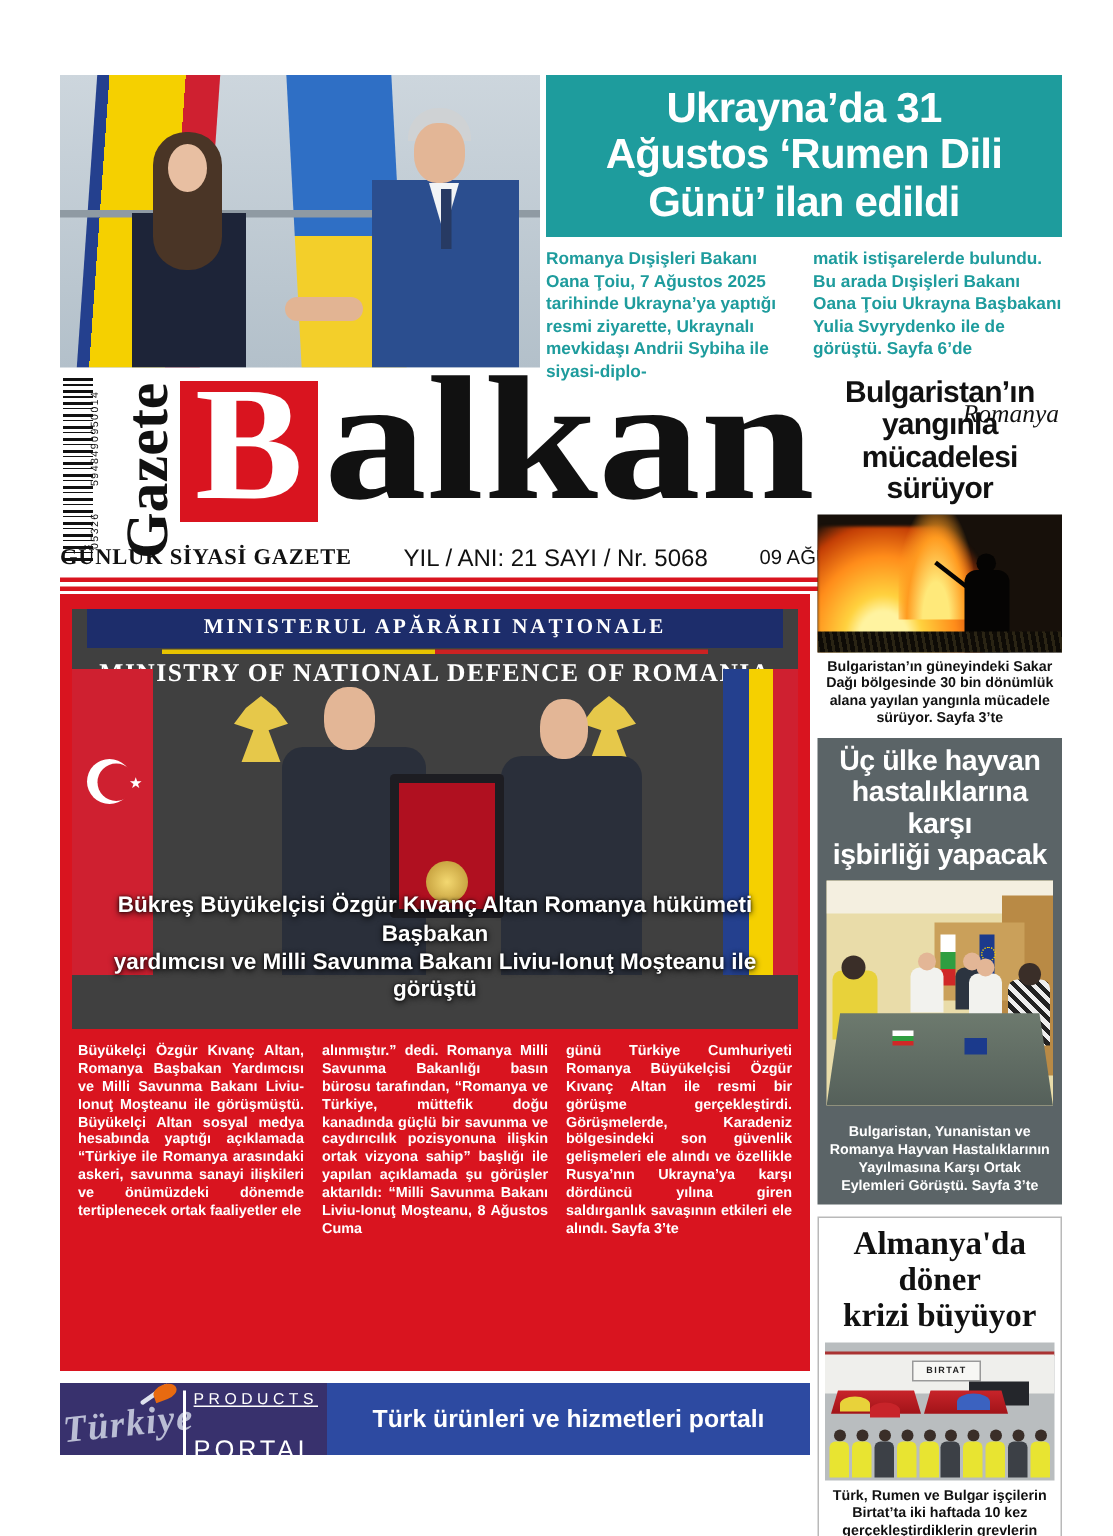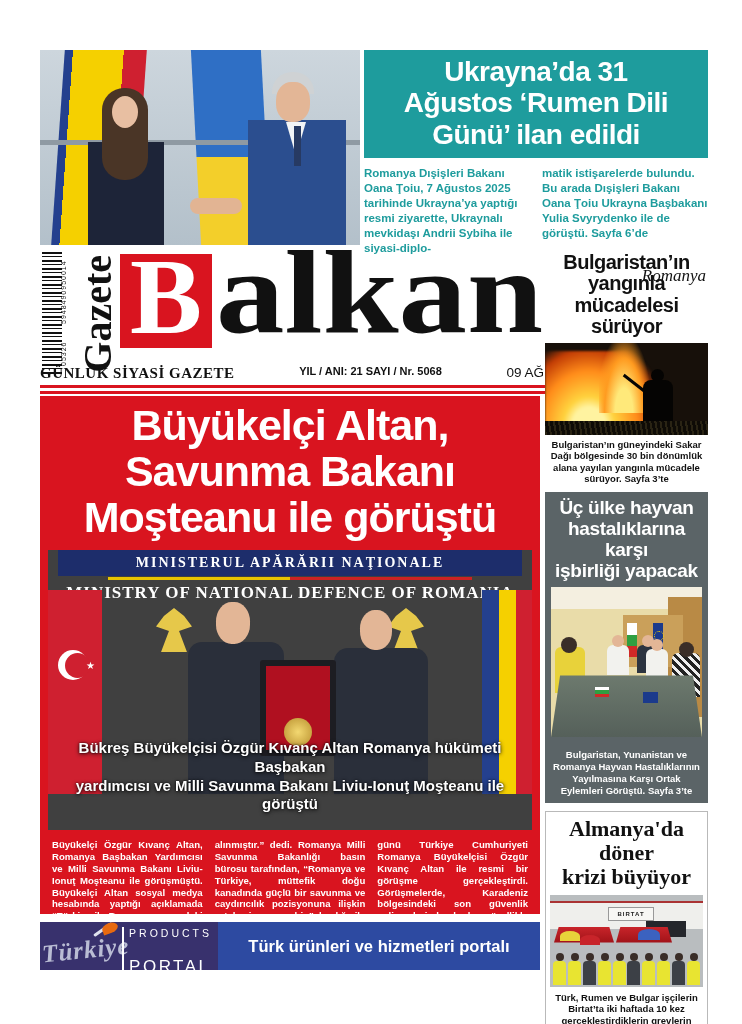--- a/index.html
+++ b/index.html
@@ -48,21 +48,21 @@
         font-family:"Liberation Serif",serif;font-weight:700;font-size:40px;color:#111;}
   #b-box{left:80px;top:4px;width:92px;height:94px;background:#d9141f;color:#fff;
          font-family:"Liberation Serif",serif;font-weight:700;font-size:108px;line-height:86px;
          text-align:center;}
   #alkan{left:176px;top:-16px;font-family:"Liberation Serif",serif;font-weight:700;
          font-size:118px;line-height:1;color:#111;transform:scaleX(1.16);transform-origin:left top;}
   #romanya{right:2px;top:16px;font-family:"Liberation Serif",serif;font-style:italic;
            font-size:17px;color:#111;}
   #mast-row{left:0;right:0;bottom:0;display:flex;justify-content:space-between;}
   #tagline{font-family:"Liberation Serif",serif;font-weight:700;font-size:15px;color:#111;letter-spacing:.5px;}
-  #issue{font-weight:700;font-size:11px;color:#111;}
+  #issue{font-weight:400;font-size:16px;color:#111;}
   #dateline{font-size:13.5px;color:#111;}
   #dateline b{font-weight:800;}
   .redrule{position:absolute;left:40px;width:668px;height:3px;background:#d9141f;}
 
   
   #main-story{left:40px;top:396px;width:500px;height:518px;background:#d9141f;}
   #main-headline{color:#fff;text-align:center;font-weight:800;font-size:43px;line-height:1.07;
                  letter-spacing:-1px;padding-top:6px;}
   #main-photo{position:relative;margin:10px 8px 0;height:280px;background:#404040;overflow:hidden;}
   .mod-strip{position:absolute;left:10px;right:10px;top:0;height:26px;background:#1d2d6b;
@@ -163,21 +163,21 @@
   #footer-banner{left:40px;top:922px;width:500px;height:48px;display:flex;}
   #fb-left{position:relative;width:178px;background:#38316d;overflow:hidden;}
   #turkiye-script{position:absolute;left:2px;bottom:6px;font-family:"Liberation Serif",serif;
                   font-style:italic;font-weight:700;font-size:25px;color:#c9cde0;transform:rotate(-6deg);
                   letter-spacing:1px;opacity:.9;}
   .tulip{position:absolute;left:62px;top:1px;width:16px;height:10px;background:#e86a10;
          border-radius:50% 50% 50% 0;transform:rotate(-20deg);}
   .tulip-stem{position:absolute;left:52px;top:6px;width:22px;height:3px;background:#dfe2ee;
               transform:rotate(-35deg);border-radius:2px;}
   #pp-block{position:absolute;right:6px;top:5px;border-left:2px solid #fff;padding-left:5px;color:#fff;}
-  #pp-products{font-size:10.5px;letter-spacing:3px;font-weight:400;}
+  #pp-products{font-size:10.5px;letter-spacing:3px;font-weight:400;text-decoration:underline;}
   #pp-portal{font-size:17px;letter-spacing:2.5px;font-weight:400;margin-top:18px;}
   #fb-right{flex:1;background:#2d4aa1;display:flex;flex-direction:column;align-items:center;
             justify-content:center;}
   #fb-line1{color:#fff;font-weight:800;font-size:16.5px;line-height:1.1;}
   #fb-line2{color:#f2e32b;font-weight:800;font-size:20.5px;line-height:1.15;}
 </style>
 </head>
 <body>
 
 <div id="page">
@@ -227,23 +227,20 @@
       <span id="dateline">
         <span>09 AĞUSTOS 2025</span>
         <b>CUMARTESİ</b>
       </span>
     </div>
   </div>
   <div class="redrule" style="top:385px;"></div>
   <div class="redrule" style="top:391px;"></div>
 
   <div id="main-story" class="abs">
-    <div id="main-headline" class="preline">Büyükelçi Altan,
-Savunma Bakanı
-Moşteanu ile görüştü</div>
     <div id="main-photo">
       <div class="mod-strip">MINISTERUL APĂRĂRII NAŢIONALE</div>
       <div class="tricolor"></div>
       <div class="mod-line2">MINISTRY OF NATIONAL DEFENCE OF ROMANIA</div>
       <div class="eagle" style="left:108px;top:58px;"></div>
       <div class="eagle" style="right:108px;top:58px;"></div>
       <div class="tr-flag">
         <div class="tr-cres1"></div>
         <div class="tr-cres2"></div>
         <div class="tr-star">★</div>

